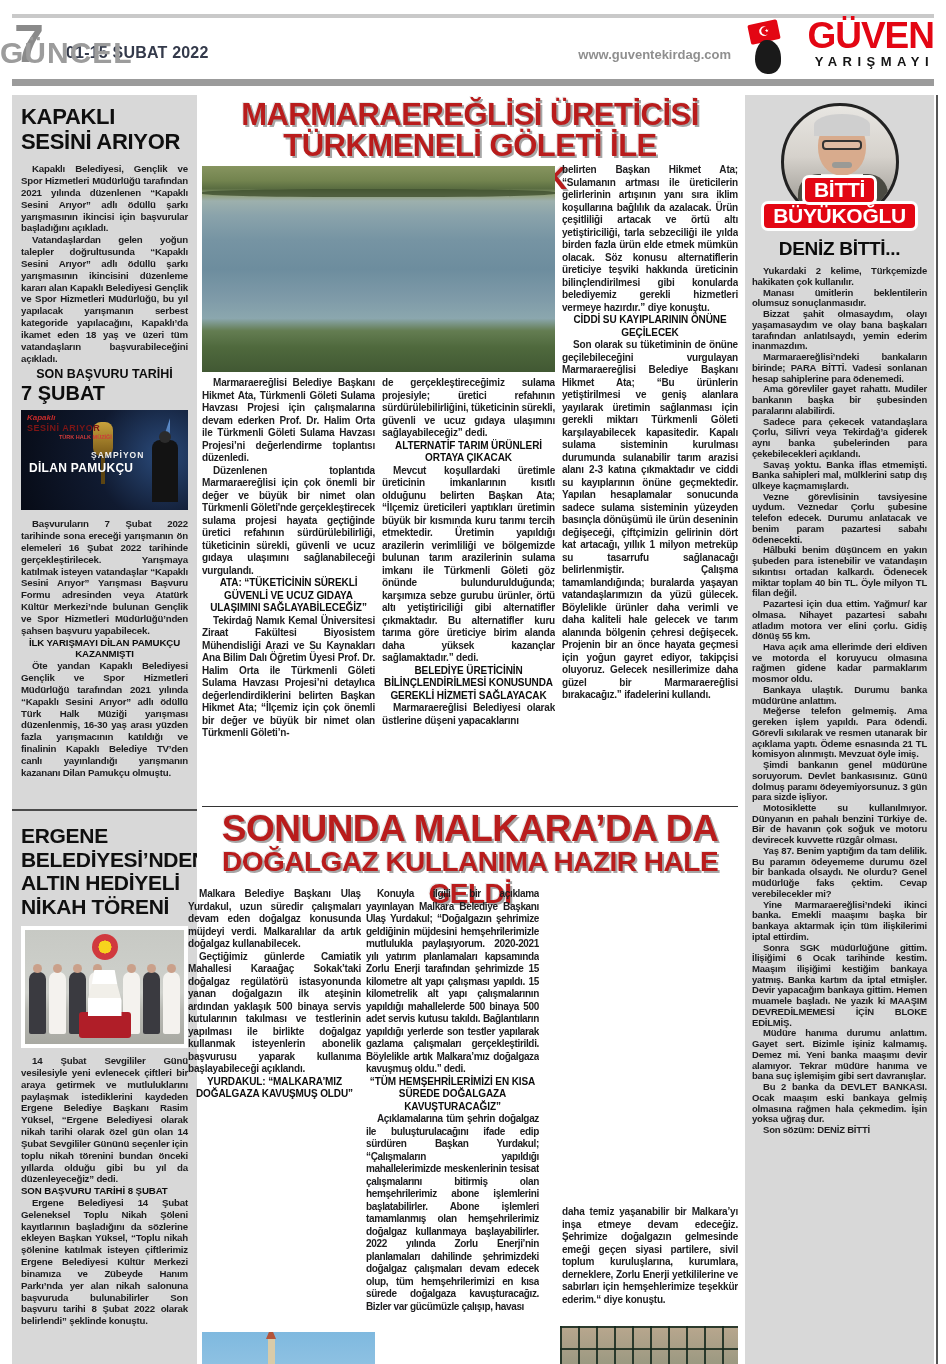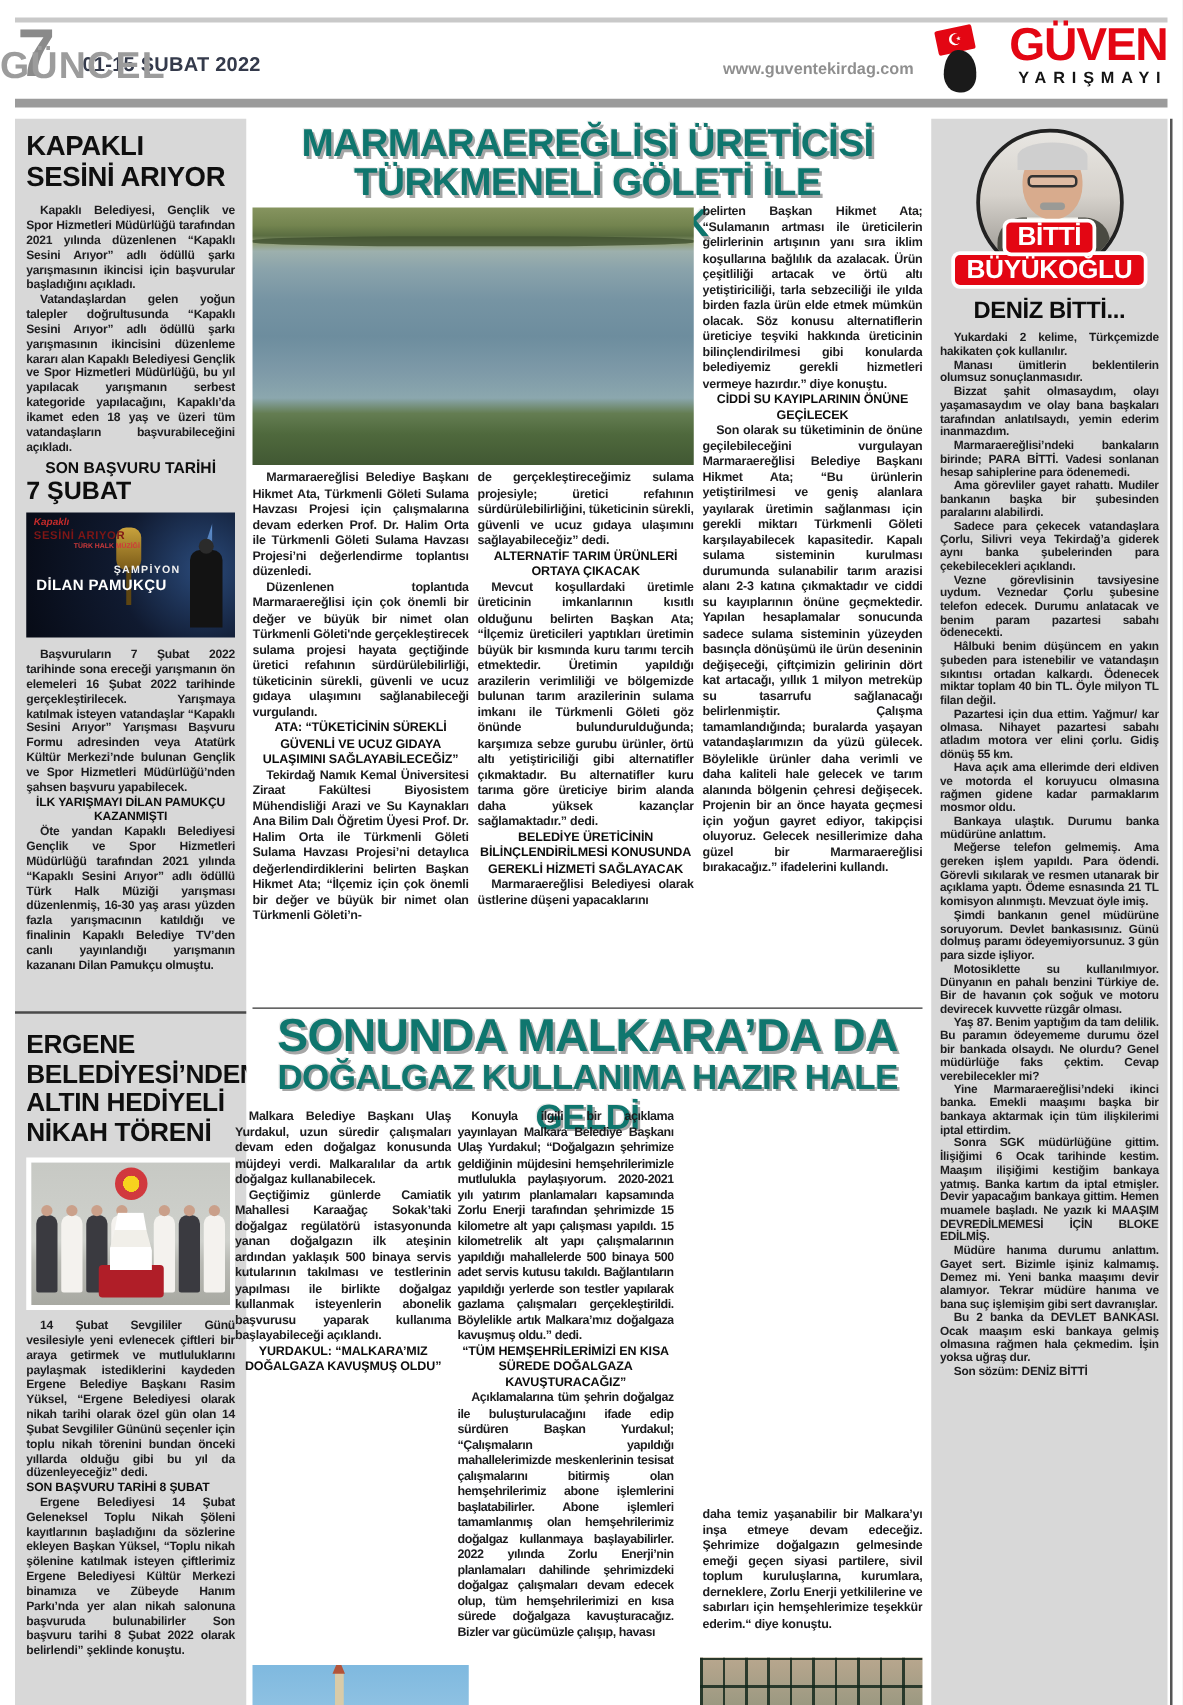--- a/index.html
+++ b/index.html
@@ -37,21 +37,21 @@
   
   .body-txt p {
     font-size:10px; line-height:1.25; letter-spacing:-.2px; font-weight:bold;
     color:#1d1d1f; text-align:justify; text-indent:11px;
   }
   .body-txt .subhead { text-indent:0; text-align:center; color:#0d0d0d; letter-spacing:-.1px; }
   .sm p { font-size:9.7px; line-height:1.22; }
   .col-box { overflow:hidden; }
   .art-title { font-weight:bold; color:#0f0f0f; white-space:pre-line; line-height:1.12; letter-spacing:-.3px; }
 
-  .headline { text-align:center; font-weight:bold; color:#0f766e;
+  .headline { text-align:center; font-weight:bold; color:#b91c1c;
               text-shadow:2px 2px 0 #a6a6a6, -1px -1px 0 #e8e8e8; letter-spacing:-.5px; }
   .headline .l1 { display:block; }
   .headline .l2 { display:block; }
   .mar-h .l1 { font-size:31px; line-height:1.0; }
   .mar-h .l2 { font-size:31px; line-height:1.05; }
   .mal-h .l1 { font-size:37px; line-height:.95; }
   .mal-h .l2 { font-size:28px; line-height:1.15; }
 
   .deadline-label { text-align:center; font-size:12.5px; font-weight:bold; color:#0d0d0d; margin-top:3px; }
   .deadline-date  { text-align:left; font-size:20px; font-weight:bold; color:#0d0d0d; margin:1px 0 5px; }
@@ -264,20 +264,21 @@
       <span class="badge badge2">BÜYÜKOĞLU</span>
     </div>
     <div class="col-title">DENİZ BİTTİ...</div>
     <div class="col-txt">
       <p>Yukardaki 2 kelime, Türkçemizde hakikaten çok kullanılır.</p>
       <p>Manası ümitlerin beklentilerin olumsuz sonuçlanmasıdır.</p>
       <p>Bizzat şahit olmasaydım, olayı yaşamasaydım ve olay bana başkaları tarafından anlatılsaydı, yemin ederim inanmazdım.</p>
       <p>Marmaraereğlisi’ndeki bankaların birinde; PARA BİTTİ. Vadesi sonlanan hesap sahiplerine para ödenemedi.</p>
       <p>Ama görevliler gayet rahattı. Mudiler bankanın başka bir şubesinden paralarını alabilirdi.</p>
       <p>Sadece para çekecek vatandaşlara Çorlu, Silivri veya Tekirdağ’a giderek aynı banka şubelerinden para çekebilecekleri açıklandı.</p>
+      <p>Savaş yoktu. Banka iflas etmemişti. Banka sahipleri mal, mülklerini satıp dış ülkeye kaçmamışlardı.</p>
       <p>Vezne görevlisinin tavsiyesine uydum. Veznedar Çorlu şubesine telefon edecek. Durumu anlatacak ve benim param pazartesi sabahı ödenecekti.</p>
       <p>Hâlbuki benim düşüncem en yakın şubeden para istenebilir ve vatandaşın sıkıntısı ortadan kalkardı. Ödenecek miktar toplam 40 bin TL. Öyle milyon TL filan değil.</p>
       <p>Pazartesi için dua ettim. Yağmur/ kar olmasa. Nihayet pazartesi sabahı atladım motora ver elini çorlu. Gidiş dönüş 55 km.</p>
       <p>Hava açık ama ellerimde deri eldiven ve motorda el koruyucu olmasına rağmen gidene kadar parmaklarım mosmor oldu.</p>
       <p>Bankaya ulaştık. Durumu banka müdürüne anlattım.</p>
       <p>Meğerse telefon gelmemiş. Ama gereken işlem yapıldı. Para ödendi. Görevli sıkılarak ve resmen utanarak bir açıklama yaptı. Ödeme esnasında 21 TL komisyon alınmıştı. Mevzuat öyle imiş.</p>
       <p>Şimdi bankanın genel müdürüne soruyorum. Devlet bankasısınız. Günü dolmuş paramı ödeyemiyorsunuz. 3 gün para sizde işliyor.</p>
       <p>Motosiklette su kullanılmıyor. Dünyanın en pahalı benzini Türkiye de. Bir de havanın çok soğuk ve motoru devirecek kuvvette rüzgâr olması.</p>
       <p>Yaş 87. Benim yaptığım da tam delilik. Bu paramın ödeyememe durumu özel bir bankada olsaydı. Ne olurdu? Genel müdürlüğe faks çektim. Cevap verebilecekler mi?</p>
       <p>Yine Marmaraereğlisi’ndeki ikinci banka. Emekli maaşımı başka bir bankaya aktarmak için tüm ilişkilerimi iptal ettirdim.</p>

